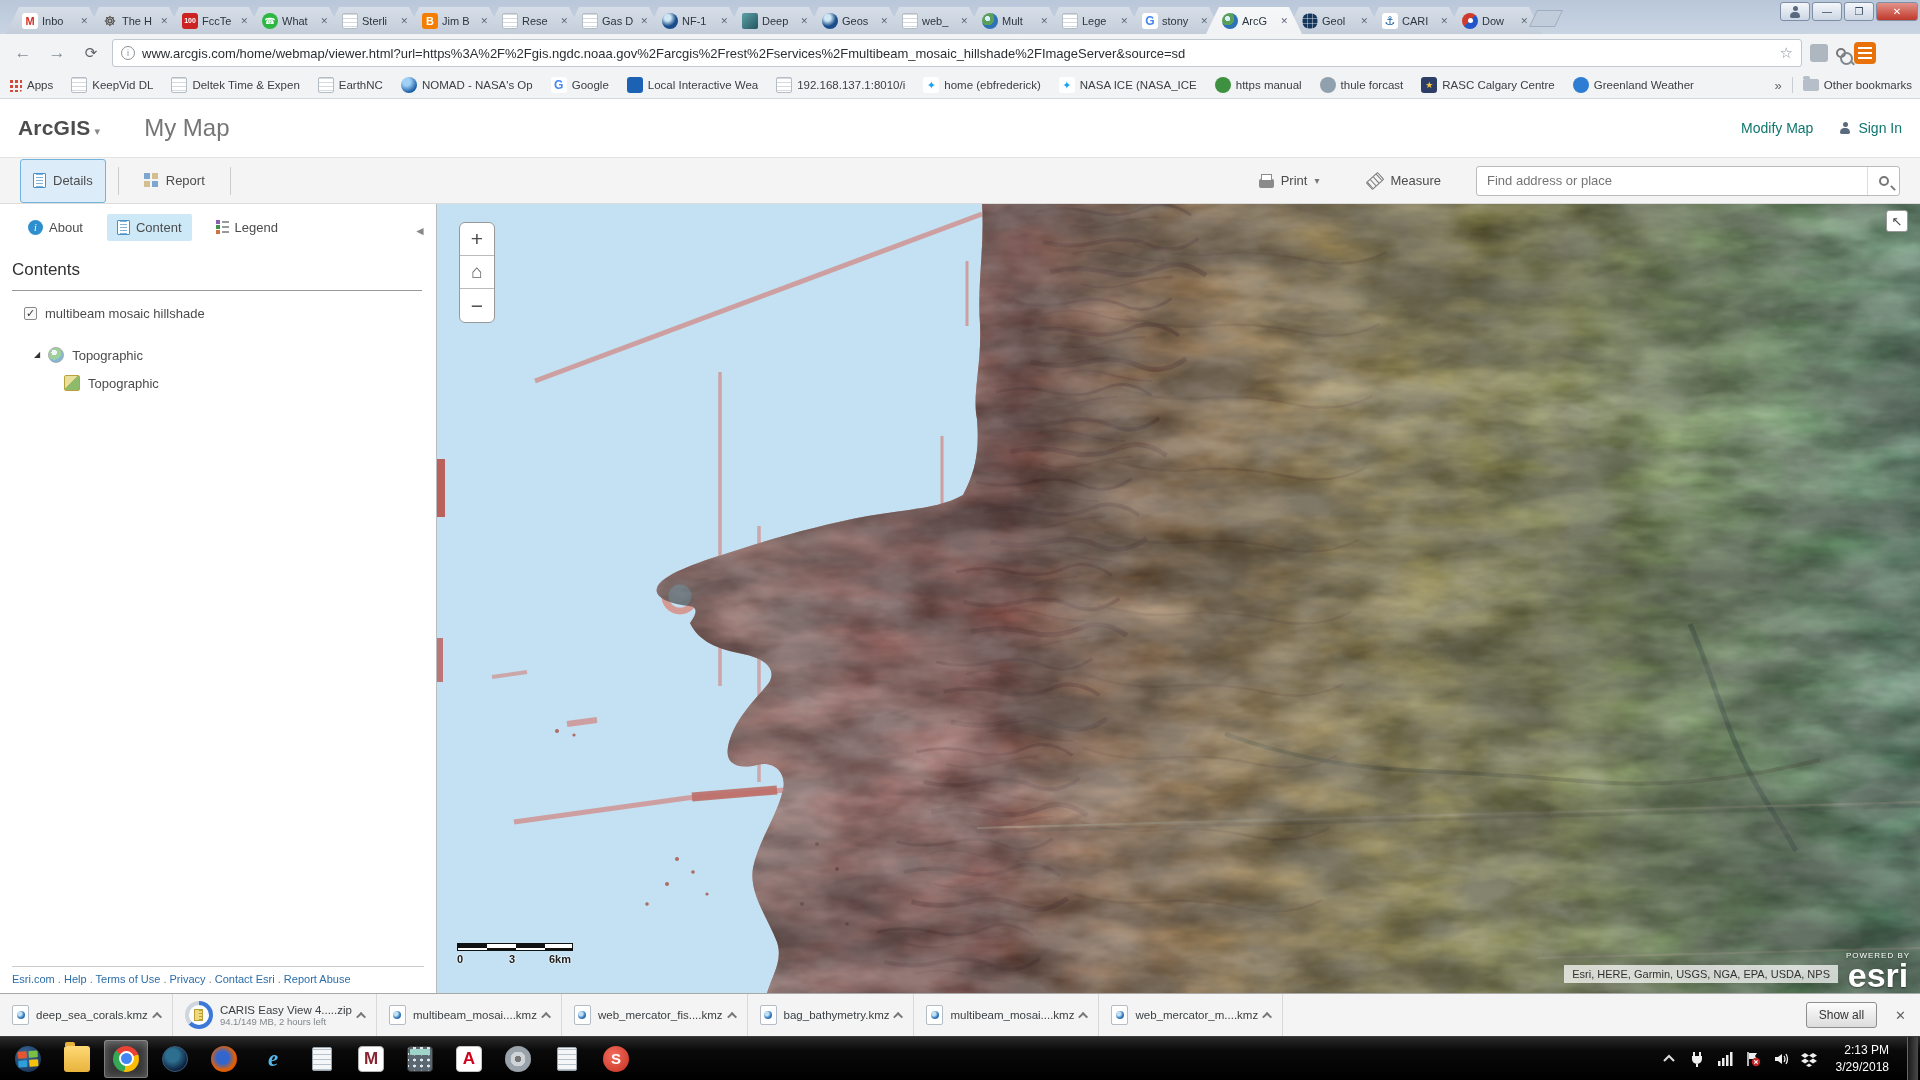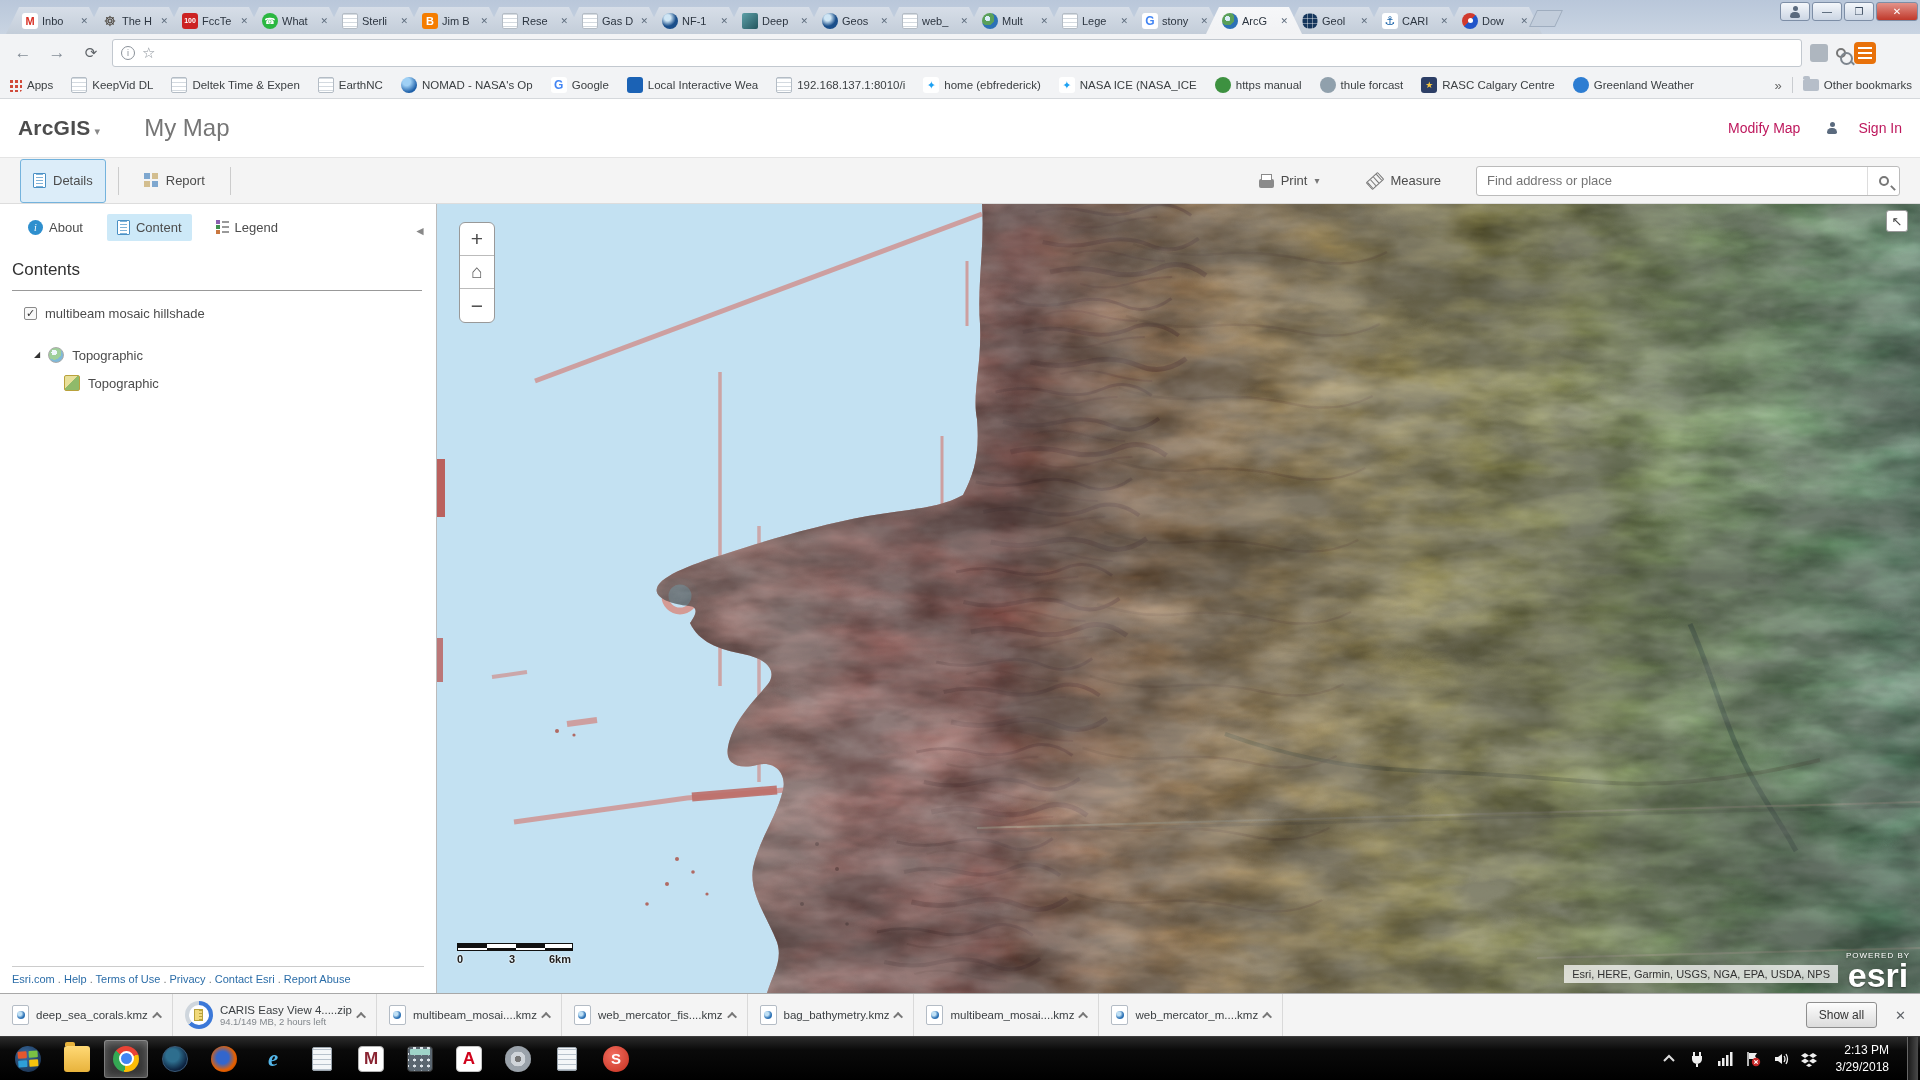--- a/index.html
+++ b/index.html
@@ -71,22 +71,22 @@
   .ic-greendot{background:#3d9140;border-radius:50%}
   .ic-graydot{background:#90a0ac;border-radius:50%}
   .ic-rasc{background:#2c3e66;color:#f4c542;font-size:9px}.ic-rasc::before{content:"★"}
   .ic-bluedot{background:#2d7dd2;border-radius:50%}
 
   
   .agheader{top:99px;height:59px;background:#fff;display:flex;align-items:center;padding:0 18px;border-bottom:1px solid #e4e4e4}
   .brand{font-size:21px;font-weight:700;color:#4c4c4c;letter-spacing:.2px}
   .brand .caret{font-size:11px;color:#888;font-weight:400;margin-left:4px}
   .pagetitle{font-size:24px;color:#767676;margin-left:44px}
-  .hdr-right{margin-left:auto;display:flex;align-items:center;gap:26px;font-size:14px;color:#be185d}
-  .signin{display:flex;align-items:center;gap:20px}
+  .hdr-right{margin-left:auto;display:flex;align-items:center;gap:26px;font-size:14px;color:#0f766e}
+  .signin{display:flex;align-items:center;gap:7px}
 
   
   .agtoolbar{top:158px;height:46px;background:#f4f4f4;border-bottom:1px solid #ddd;display:flex;align-items:center;padding:0 20px;gap:12px;font-size:13px;color:#4c4c4c}
   .agbtn{display:flex;align-items:center;gap:7px;height:44px;padding:0 12px;border-radius:3px;border:1px solid transparent}
   .agbtn.active{background:#dcedf9;border-color:#74b3dd}
   .tsep{width:1px;height:28px;background:#ccc}
   .tic-details,.pic-content{width:13px;height:15px;background:#fff;border:1px solid #4a90c4;border-radius:1px;background-image:linear-gradient(#7fb3d9 1px,transparent 1px);background-size:7px 3px;background-position:2px 3px;background-repeat:repeat-y}
   .tic-basemap{width:15px;height:15px;background-image:linear-gradient(#7ea7cf,#7ea7cf),linear-gradient(#d3be8f,#d3be8f),linear-gradient(#d3be8f,#d3be8f),linear-gradient(#7ea7cf,#7ea7cf);background-size:6px 6px;background-position:0 0,8px 0,0 8px,8px 8px;background-repeat:no-repeat}
   .toolbar-right{margin-left:auto;display:flex;align-items:center;gap:22px}
   .printer{width:15px;height:9px;background:#8a8a8a;border-radius:2px;position:relative;margin-top:5px}
@@ -293,20 +293,21 @@
     <div class="winbtn close">✕</div>
   </div>
 </div>
 
 <div class="row urlrow">
   <div class="navbtn">←</div>
   <div class="navbtn">→</div>
   <div class="navbtn dark">⟳</div>
   <div class="omnibox">
     <span class="infoic">i</span>
+    <input value="www.arcgis.com/home/webmap/viewer.html?url=https%3A%2F%2Fgis.ngdc.noaa.gov%2Farcgis%2Frest%2Fservices%2Fmultibeam_mosaic_hillshade%2FImageServer&amp;source=sd" style="">
     <span class="star">☆</span>
   </div>
   <span class="extic"></span>
   <span class="extic mag"></span>
   <span class="menuic">
       <i></i>
       <i></i>
       <i></i>
     </span>
 </div>

